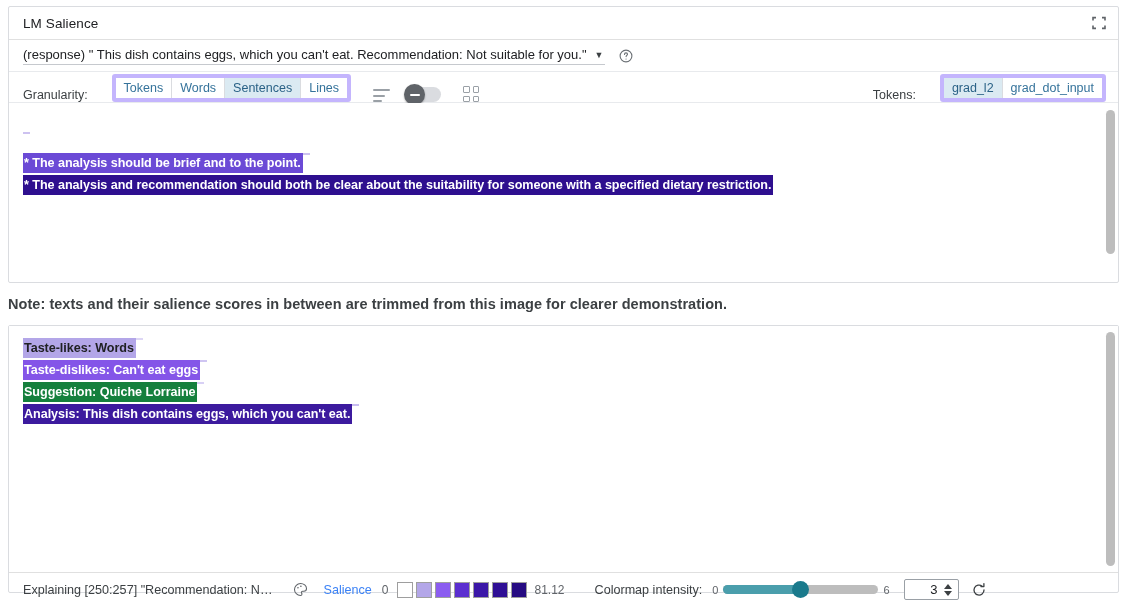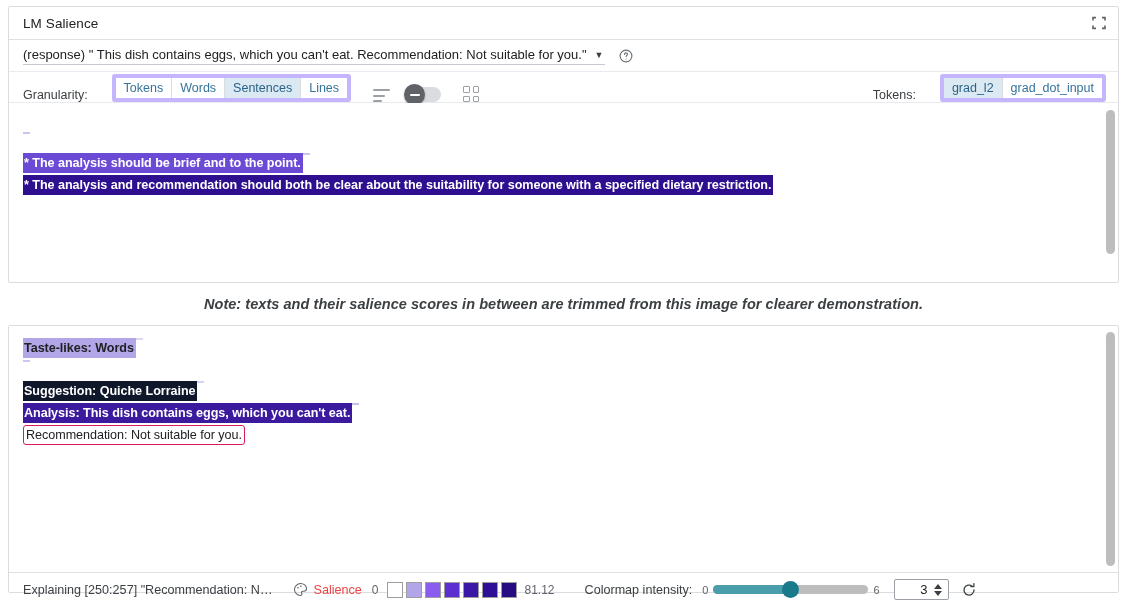--- a/index.html
+++ b/index.html
@@ -237,24 +237,22 @@
     width: 9px;
     border-radius: 5px;
     background: #bdbdbd;
   }
 
   
   .note {
     position: absolute;
     left: 8px;
     width: 1111px;
-    text-align: center;
     font-size: 14.5px;
     font-weight: bold;
-    font-style: italic;
     color: #3c4043;
     letter-spacing: .05px;
   }
 
   
   .footer {
     height: 34px;
     display: flex;
     align-items: center;
     padding: 0 10px 0 14px;
@@ -270,22 +268,22 @@
     text-overflow: ellipsis;
   }
   .palette-icon {
     margin-left: 20px;
     width: 15px; height: 15px;
     color: #5f6368;
     cursor: pointer;
   }
   .sal-label {
     font-size: 12.6px;
-    color: #ef4444;
-    margin-left: 6px;
+    color: #3b82f6;
+    margin-left: 16px;
   }
   .cbar {
     display: flex;
     align-items: center;
     margin-left: 10px;
     gap: 4px;
   }
   .cbar .minv, .cbar .maxv {
     font-size: 12px;
     color: #5f6368;
@@ -460,24 +458,23 @@
     </div>
   </div>
 </div>
 
 <div class="note" style="top:296px;">Note: texts and their salience scores in between are trimmed from this image for clearer demonstration.</div>
 
 <div class="module" id="bottom-module" style="top:325px; height:268px;">
   <div class="textpanel" style="height:232px;">
     <div class="tp-inner" id="panel-bottom-lines" style="padding-top:4px;">
         <div class="tp-line"><span class="tok" style="background: rgb(179, 166, 232); color: rgb(32, 33, 36);">Taste-likes: Words</span><span class="tok sep" style="background: rgb(221, 214, 245); color: rgb(32, 33, 36);"></span></div>
-        <div class="tp-line"><span class="tok sep" style="background: rgb(207, 197, 242); color: rgb(32, 33, 36);"></span></div>
-        <div class="tp-line"><span class="tok" style="background: #0f172a; color: rgb(255, 255, 255);">Suggestion: Quiche Lorraine</span><span class="tok sep" style="background: rgb(216, 208, 245); color: rgb(32, 33, 36);"></span></div>
+        <div class="tp-line"><span class="tok" style="background: rgb(132, 85, 232); color: rgb(255, 255, 255);">Taste-dislikes: Can't eat eggs</span><span class="tok sep" style="background: rgb(207, 197, 242); color: rgb(32, 33, 36);"></span></div>
+        <div class="tp-line"><span class="tok" style="background: #15803d; color: rgb(255, 255, 255);">Suggestion: Quiche Lorraine</span><span class="tok sep" style="background: rgb(216, 208, 245); color: rgb(32, 33, 36);"></span></div>
         <div class="tp-line"><span class="tok" style="background: rgb(60, 26, 158); color: rgb(255, 255, 255);">Analysis: This dish contains eggs, which you can't eat.</span><span class="tok sep" style="background: rgb(201, 189, 240); color: rgb(32, 33, 36);"></span></div>
-        <div class="tp-line"><span class="tok selected" style="background: rgb(255, 255, 255); color: rgb(32, 33, 36);">Recommendation: Not suitable for you.</span></div>
       </div>
     <div class="vscroll">
       <div class="thumb" id="thumb-bottom" style="top: 1%; height: 98%;"></div>
     </div>
   </div>
 
   <div class="footer">
     <span class="footer-text">Explaining [250:257] "Recommendation: N…</span>
 
     <div class="palette-icon">

